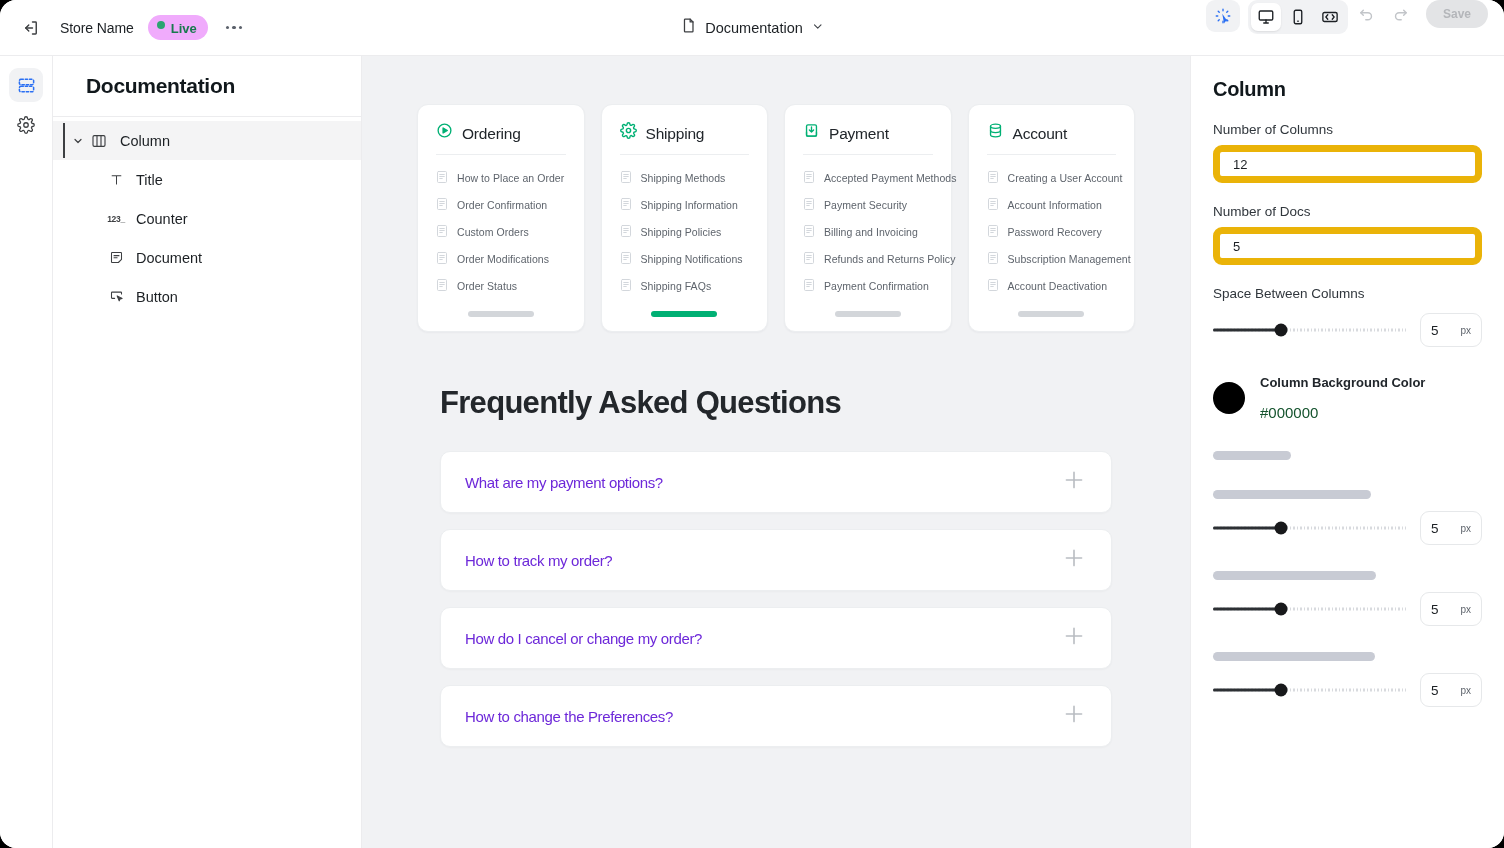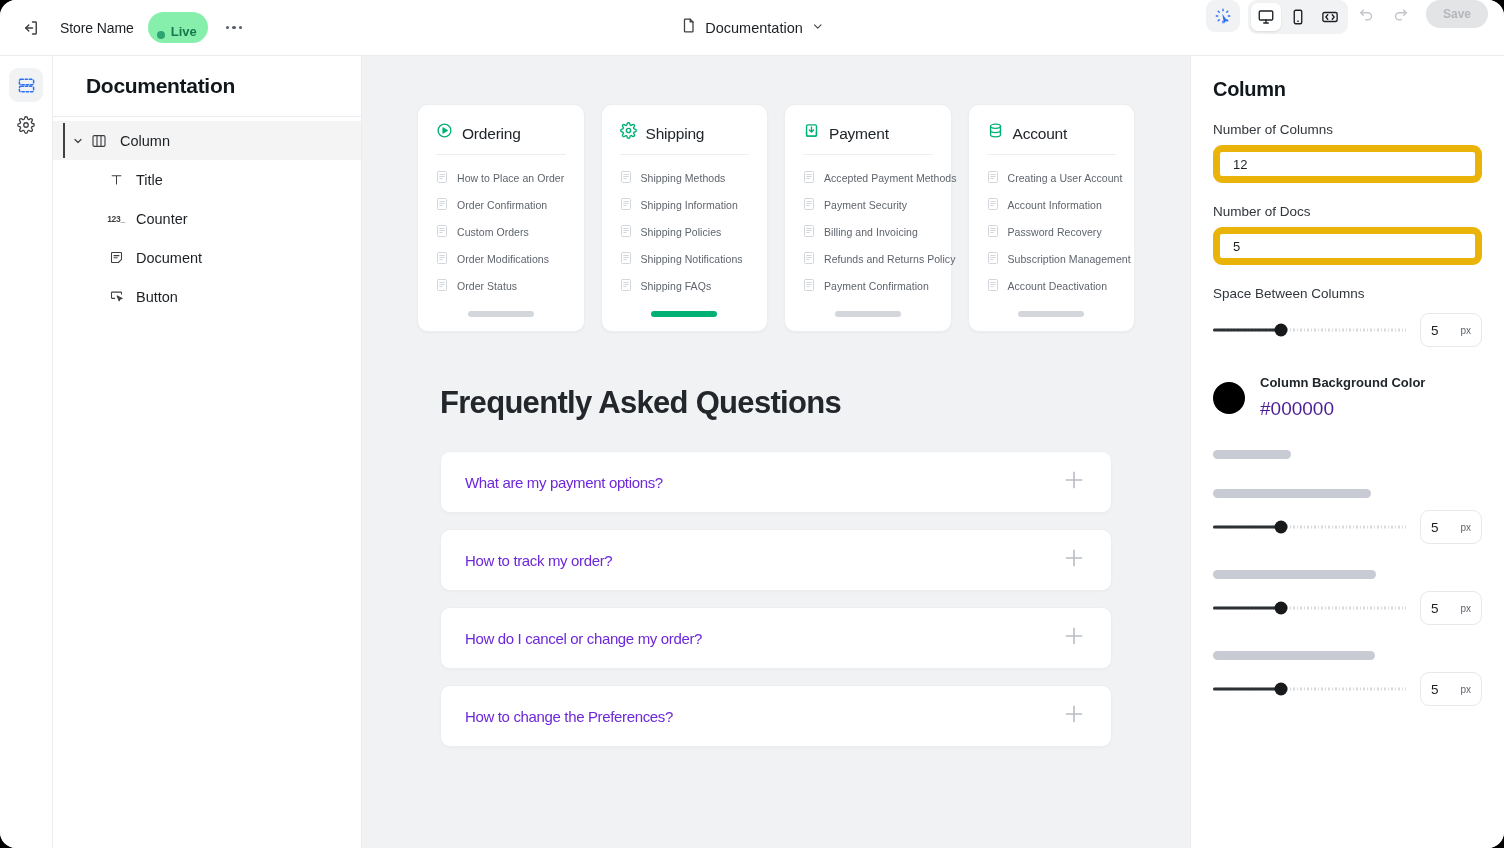--- a/index.html
+++ b/index.html
@@ -25,23 +25,23 @@
     display: flex; align-items: center;
   }
   .tb-left { display: flex; align-items: center; padding-left: 16px; gap: 14px; }
   .icon-btn {
     width: 30px; height: 30px; border-radius: 7px;
     display: flex; align-items: center; justify-content: center;
     cursor: pointer; background: transparent;
   }
   .store-name { font-size: 14px; color: #1c2024; letter-spacing: -0.1px; }
   .live-badge {
-    display: flex; align-items: flex-end; gap: 6px;
-    background: #86efac; color: #18794e;
-    border-radius: 20px; padding: 12px 11px 4px 9px;
+    display: flex; align-items: flex-start; gap: 6px;
+    background: #f0abfc; color: #18794e;
+    border-radius: 20px; padding: 6px 11px 4px 9px;
     font-size: 13px; font-weight: 600;
   }
   .live-dot { width: 8px; height: 8px; border-radius: 50%; background: #2ba471; }
   .ellipsis { display: flex; gap: 3px; padding: 6px 4px; cursor: pointer; }
   .ellipsis i { width: 3.5px; height: 3.5px; border-radius: 50%; background: #5b616b; display:block;}
 
   .tb-center {
     position: absolute; left: 50%; transform: translateX(-50%);
     display: flex; align-items: center; gap: 8px; cursor: pointer;
   }
@@ -182,21 +182,21 @@
   .num-box {
     width: 62px; height: 34px; border: 1px solid #e6e8ea; border-radius: 9px;
     display: flex; align-items: center; justify-content: space-between;
     padding: 0 10px; flex: none;
   }
   .num-box .v { font-size: 13.5px; color: #1c2024; }
   .num-box .u { font-size: 10px; color: #5e646c; }
   .color-row { display: flex; align-items: center; gap: 15px; margin-top: 28px; }
   .swatch { width: 32px; height: 32px; border-radius: 50%; background: #000; cursor: pointer; flex: none; }
   .color-name { font-size: 13px; color: #21262b; font-weight: 600; }
-  .color-hex { font-size: 19px; color: #4c1d95; margin-top: 8px; }
+  .color-hex { font-size: 15px; color: #14532d; margin-top: 14px; }
   .skel { height: 9px; border-radius: 5px; background: #c8cbd4; }
 </style>
 </head>
 <body>
 
 <div id="app">
 
   <div class="topbar">
     <div class="tb-left">
       <div class="icon-btn">

